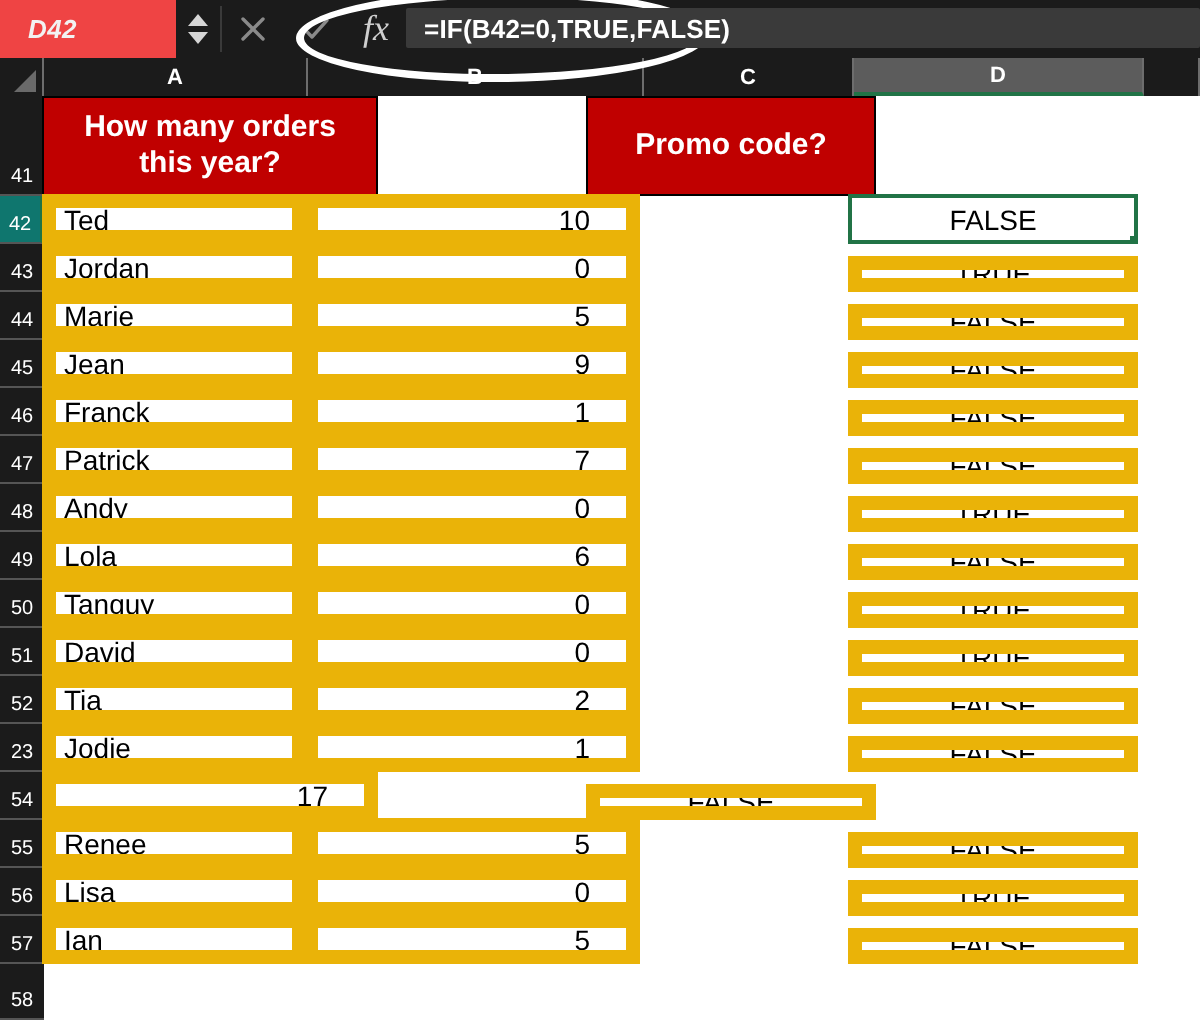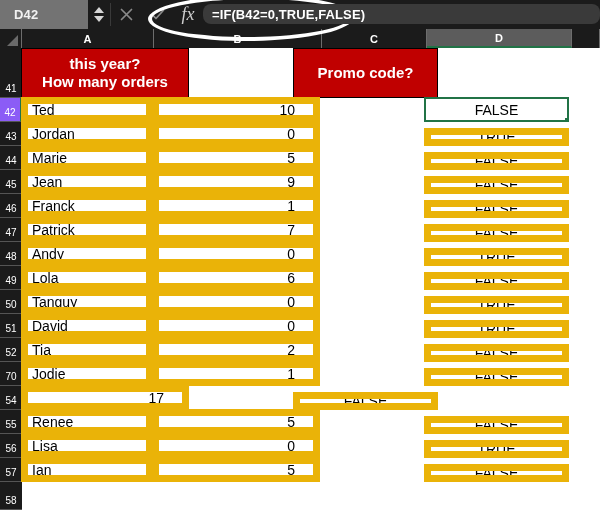--- a/index.html
+++ b/index.html
@@ -21,29 +21,30 @@
     height: 29px;
     background: #1b1b1b;
     display: flex;
     align-items: stretch;
     box-sizing: border-box;
     overflow: visible;
     z-index: 5;
   }
   .name-box {
     width: 88px;
-    background: #737373;
+    background: #ef4444;
     color: #f2f2f2;
     display: flex;
     align-items: center;
     padding-left: 14px;
     box-sizing: border-box;
     font-size: 13px;
     font-weight: bold;
     letter-spacing: .2px;
+    font-style: italic;
   }
   .name-box-spinner {
     width: 22px;
     display: flex;
     flex-direction: column;
     align-items: center;
     justify-content: center;
     gap: 3px;
   }
   .spin-up, .spin-down {
@@ -87,21 +88,21 @@
     display: flex;
     align-items: center;
     padding-left: 9px;
     margin: 4px 0 5px 0;
     box-sizing: border-box;
     font-size: 13px;
     font-weight: bold;
     letter-spacing: .1px;
     position: relative;
     z-index: 3;
-    border-radius: 8px;
+    border-radius: 1px;
   }
 
   
   .ellipse-annotation {
     position: absolute;
     left: 148px;
     top: -5px;
     width: 198px;
     height: 38px;
     border: 4px solid #ffffff;
@@ -173,21 +174,21 @@
     font-size: 10px;
     font-weight: normal;
     display: flex;
     align-items: flex-end;
     justify-content: center;
     padding-bottom: 3px;
     box-sizing: border-box;
     border-bottom: 1px solid #555;
   }
   .row-head.selected {
-    background: #8b5cf6;
+    background: #0f766e;
     border-right: 2px solid #217346;
   }
 
   .cell {
     box-sizing: border-box;
     display: flex;
     align-items: center;
     font-size: 14px;
     color: #000000;
     background: transparent;
@@ -286,22 +287,22 @@
   <div class="col-head col-d selected">D</div>
   <div class="col-head col-e"></div>
 </div>
 
 <div class="grid">
 
   <div class="grid-row header-row">
     <div class="row-head">41</div>
     <div class="cell col-b thead-cell">
       <div style="width:100%">
+        <span>How many orders</span>
         <span>this year?</span>
-        <span>How many orders</span>
       </div>
     </div>
     <div class="cell col-c"></div>
     <div class="cell col-d thead-cell">
       <span>Promo code?</span>
     </div>
     <div class="cell col-e"></div>
   </div>
 
   <div id="rows-container">
@@ -410,21 +411,21 @@
         <div class="row-head">52</div>
         <div class="cell col-a bordered txt-left">Tia</div>
         <div class="cell col-b bordered txt-right">2</div>
         <div class="cell col-c"></div>
         <div class="cell col-d txt-center bordered">
           <span>FALSE</span>
         </div>
         <div class="cell col-e"></div>
       </div>
       <div class="grid-row">
-        <div class="row-head">70</div>
+        <div class="row-head">23</div>
         <div class="cell col-a bordered txt-left">Jodie</div>
         <div class="cell col-b bordered txt-right">1</div>
         <div class="cell col-c"></div>
         <div class="cell col-d txt-center bordered">
           <span>FALSE</span>
         </div>
         <div class="cell col-e"></div>
       </div>
       <div class="grid-row">
         <div class="row-head">54</div>

